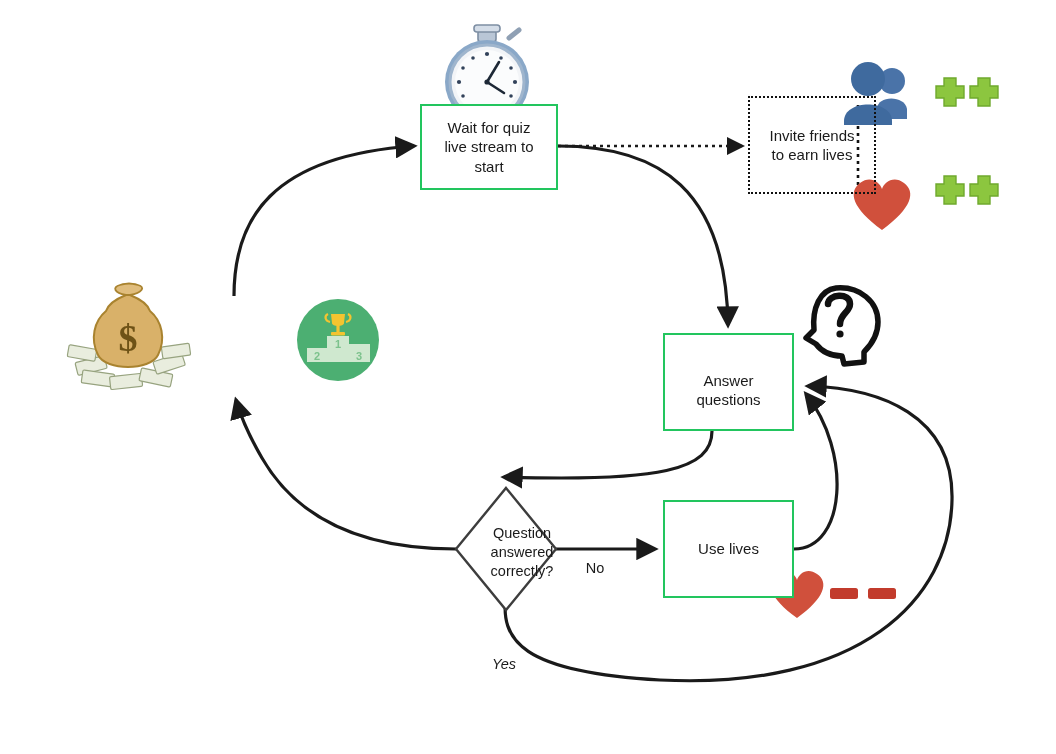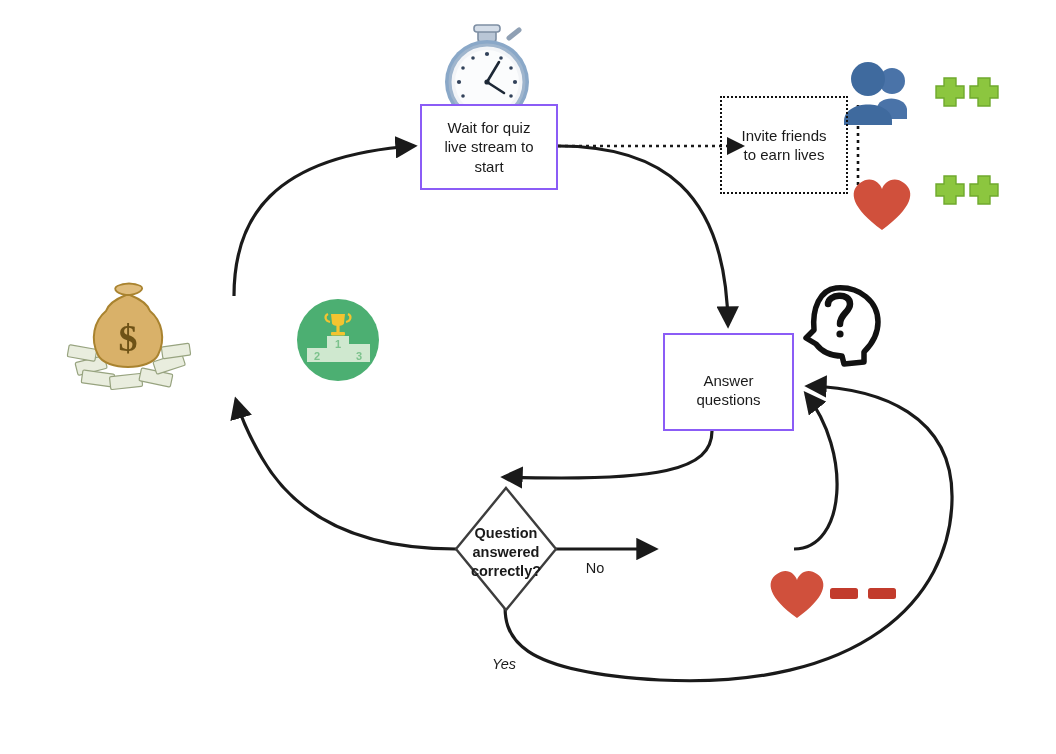--- a/index.html
+++ b/index.html
@@ -22,21 +22,21 @@
   svg.layer {
     position: absolute;
     left: 0;
     top: 0;
     width: 1056px;
     height: 754px;
   }
   .node-box {
     position: absolute;
     background: #ffffff;
-    border: 2px solid #8b5cf6;
+    border: 2px solid #22c55e;
     box-sizing: border-box;
     display: flex;
     align-items: center;
     justify-content: center;
     text-align: center;
     font-size: 15px;
     color: #1a1a1a;
     line-height: 1.28;
     z-index: 5;
   }
@@ -204,33 +204,36 @@
       </g>
     </g>
   </svg>
 
   <div class="node-box" style="left:420px; top:104px; width:138px; height:86px;">
     <span style="white-space:pre-line;">Wait for quiz
 live stream to
 start</span>
   </div>
 
-  <div class="node-box dotted" style="left:720px; top:96px; width:128px; height:98px;justify-content:center;">
+  <div class="node-box dotted" style="left:748px; top:96px; width:128px; height:98px;justify-content:center;">
     <span style="white-space:pre-line;">Invite friends
 to earn lives</span>
   </div>
 
   <div class="node-box" style="left:663px; top:333px; width:131px; height:98px;">
     <span style="white-space:pre-line;margin-top:16px;">Answer
 questions</span>
   </div>
 
-
-
-  <div class="diamond-label" style="left:456px; top:524px; width:100px;font-weight:bold;">
+  <div class="node-box" style="left:663px; top:500px; width:131px; height:98px;">
+    <span style="white-space:pre-line;">Use lives</span>
+  </div>
+
+
+  <div class="diamond-label" style="left:472px; top:524px; width:100px;">
     <span style="white-space:pre-line;">Question
 answered
 correctly?</span>
   </div>
 
   <div class="edge-label" style="left:578px; top:540px; width:34px;text-align:center;">
     <span>No</span>
   </div>
 
   <div class="edge-label" style="left:486px; top:636px; width:36px;font-style:italic;">

